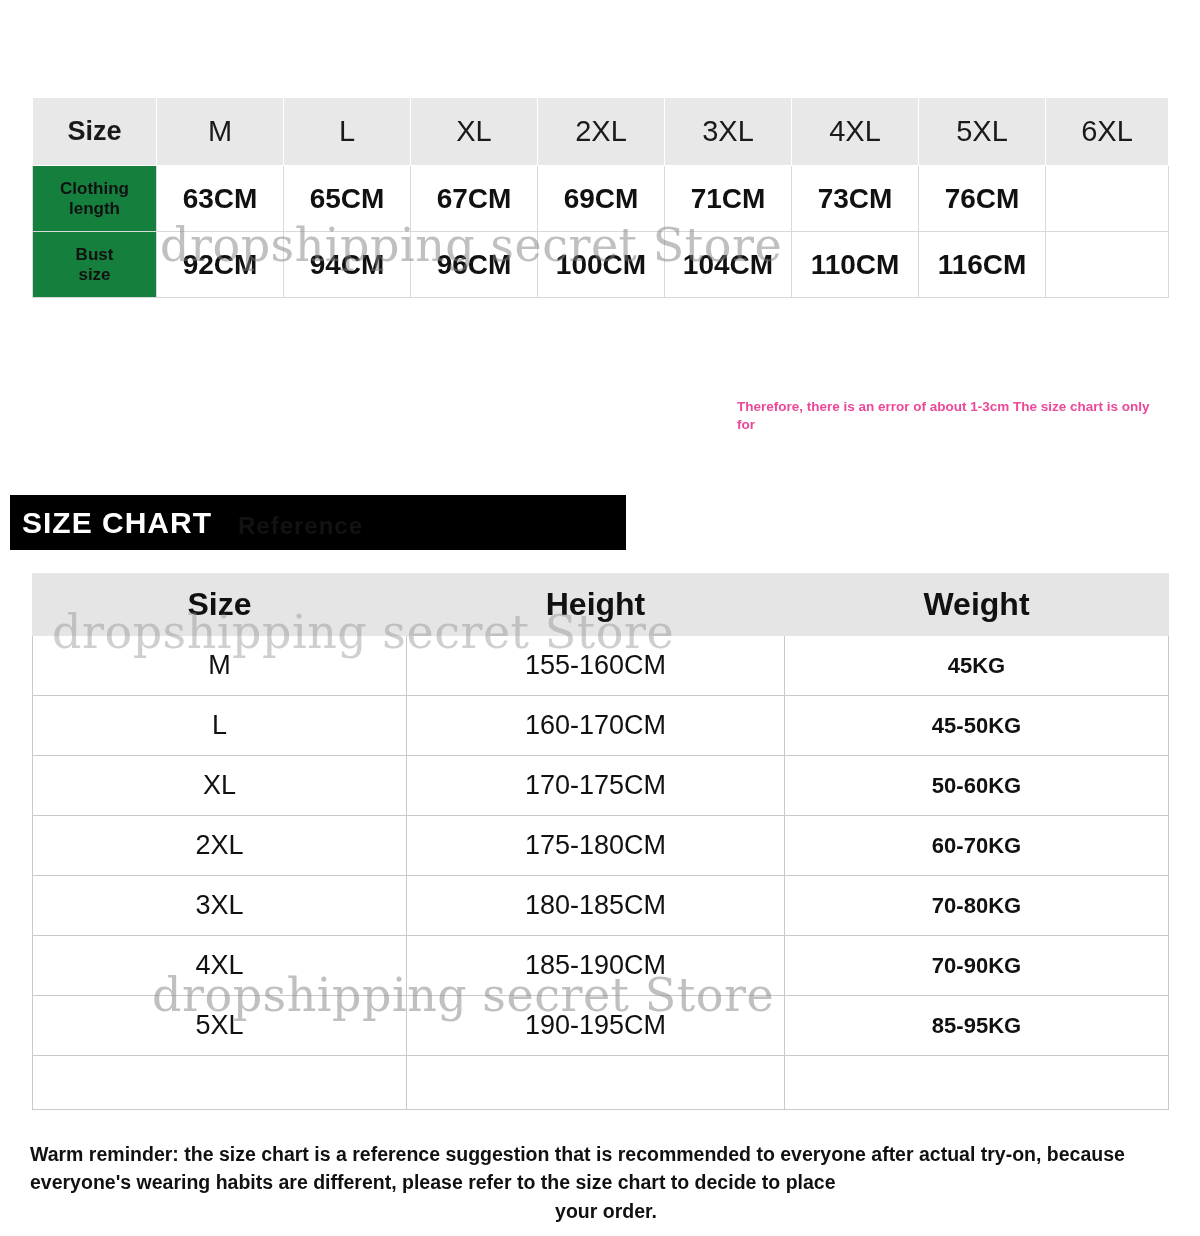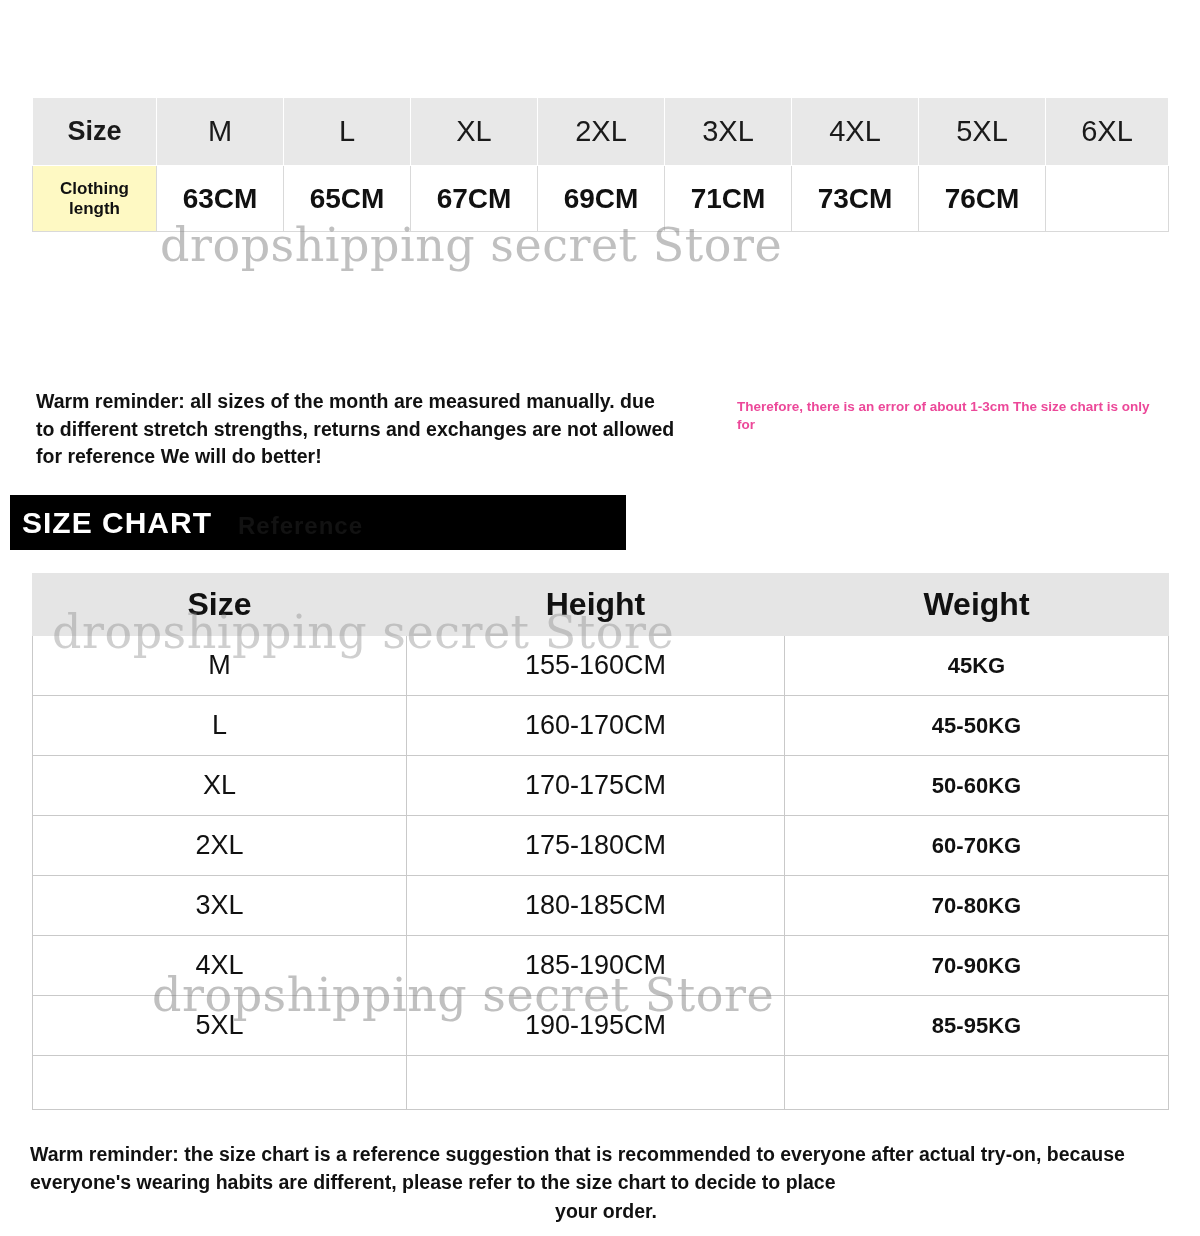--- a/index.html
+++ b/index.html
@@ -41,21 +41,21 @@
   }
   table.meas tr.body td {
     height: 66px;
     font-size: 28px;
     font-weight: bold;
     color: #111;
     background: #ffffff;
     border: 1px solid #d9d9d9;
   }
   table.meas tr.body td.lbl {
-    background: #fef9c3;
+    background: #15803d;
     font-size: 17px;
     font-weight: bold;
     line-height: 1.15;
     color: #111;
   }
   table.meas td.empty { }
   
 
   
   .warm1 {
@@ -200,25 +200,38 @@
         <td>65CM</td>
         <td>67CM</td>
         <td>69CM</td>
         <td>71CM</td>
         <td>73CM</td>
         <td>76CM</td>
         <td class="empty"></td>
       </tr>
 
 
+      <tr class="body">
+        <td class="lbl">
+          <span>Bust</span><br>
+          <span>size</span>
+        </td>
+        <td>92CM</td>
+        <td>94CM</td>
+        <td>96CM</td>
+        <td>100CM</td>
+        <td>104CM</td>
+        <td>110CM</td>
+        <td>116CM</td>
+        <td class="empty"></td>
+      </tr>
     </tbody>
       </table>
   </div>
 
-  <div class="warm1">Warm reminder: all sizes of the month are measured manually. due to different stretch strengths, returns and exchanges are not allowed for reference We will do better!</div>
   <div class="warm1-side">Therefore, there is an error of about 1-3cm The size chart is only for</div>
 
   <div class="banner"></div>
   <div class="banner-ghost">Reference</div>
   <div class="banner-text">SIZE CHART</div>
 
   <div class="shw-wrap">
     <table class="shw">
       <colgroup>
         <col style="width:374px">

